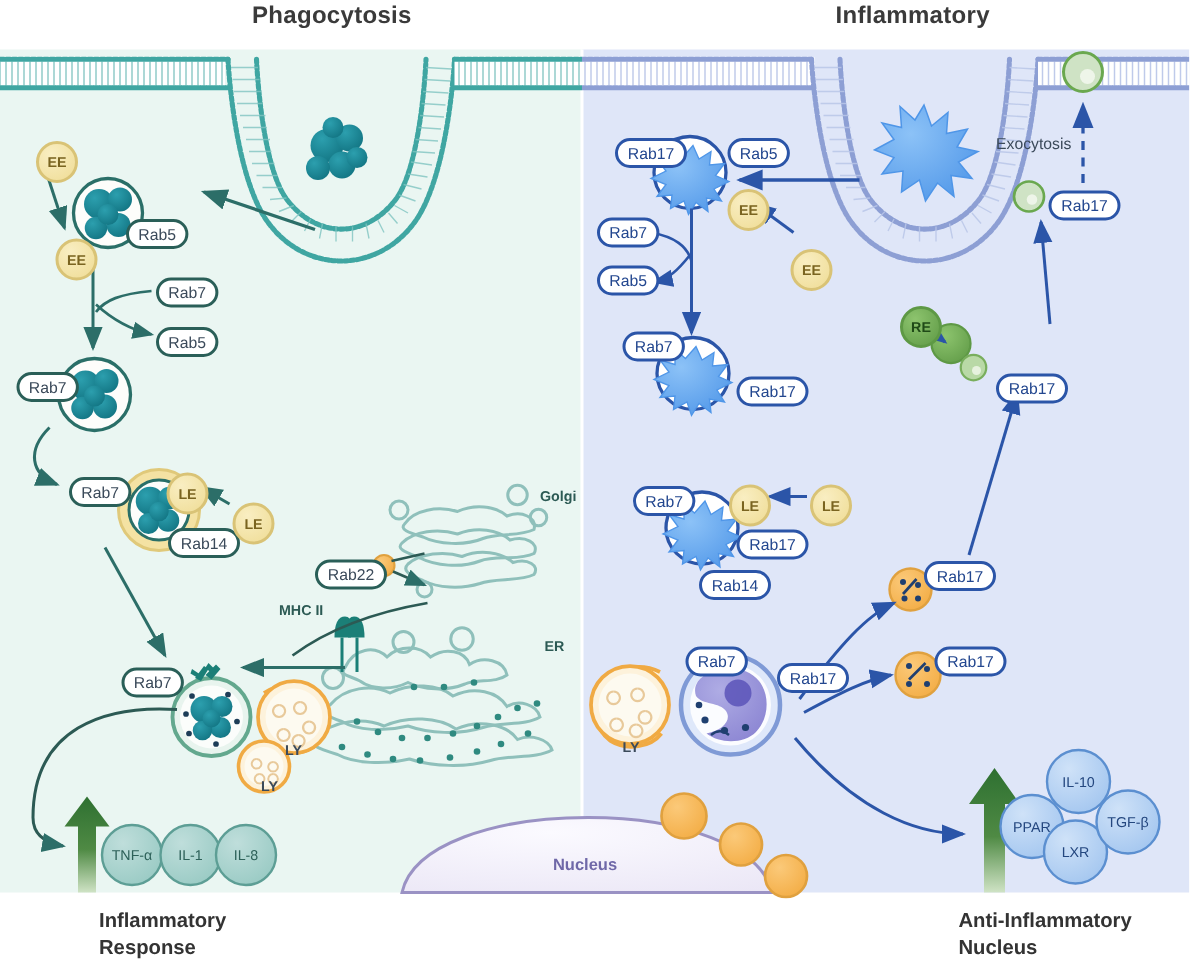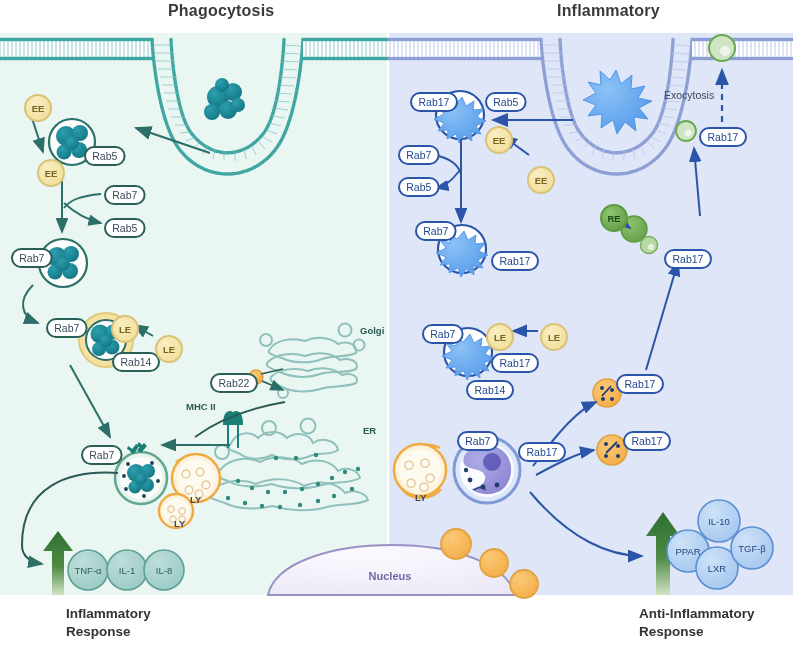--- a/index.html
+++ b/index.html
@@ -682,14 +682,14 @@
         <text x="688" y="554.6" text-anchor="middle" font-size="9.5" font-family="Liberation Sans, sans-serif" fill="#24477f">PPAR</text>
         <text x="719" y="524.6" text-anchor="middle" font-size="9.5" font-family="Liberation Sans, sans-serif" fill="#24477f">IL-10</text>
         <text x="717" y="571.6" text-anchor="middle" font-size="9.5" font-family="Liberation Sans, sans-serif" fill="#24477f">LXR</text>
         <text x="752" y="551.6" text-anchor="middle" font-size="9.5" font-family="Liberation Sans, sans-serif" fill="#24477f">TGF-β</text>
       </g>
   </svg>
 
   <div class="bottom-title" id="bt-left">Inflammatory
 Response</div>
   <div class="bottom-title" id="bt-right">Anti-Inflammatory
-Response</div>
+Nucleus</div>
 </div>
 
 </body></html>

